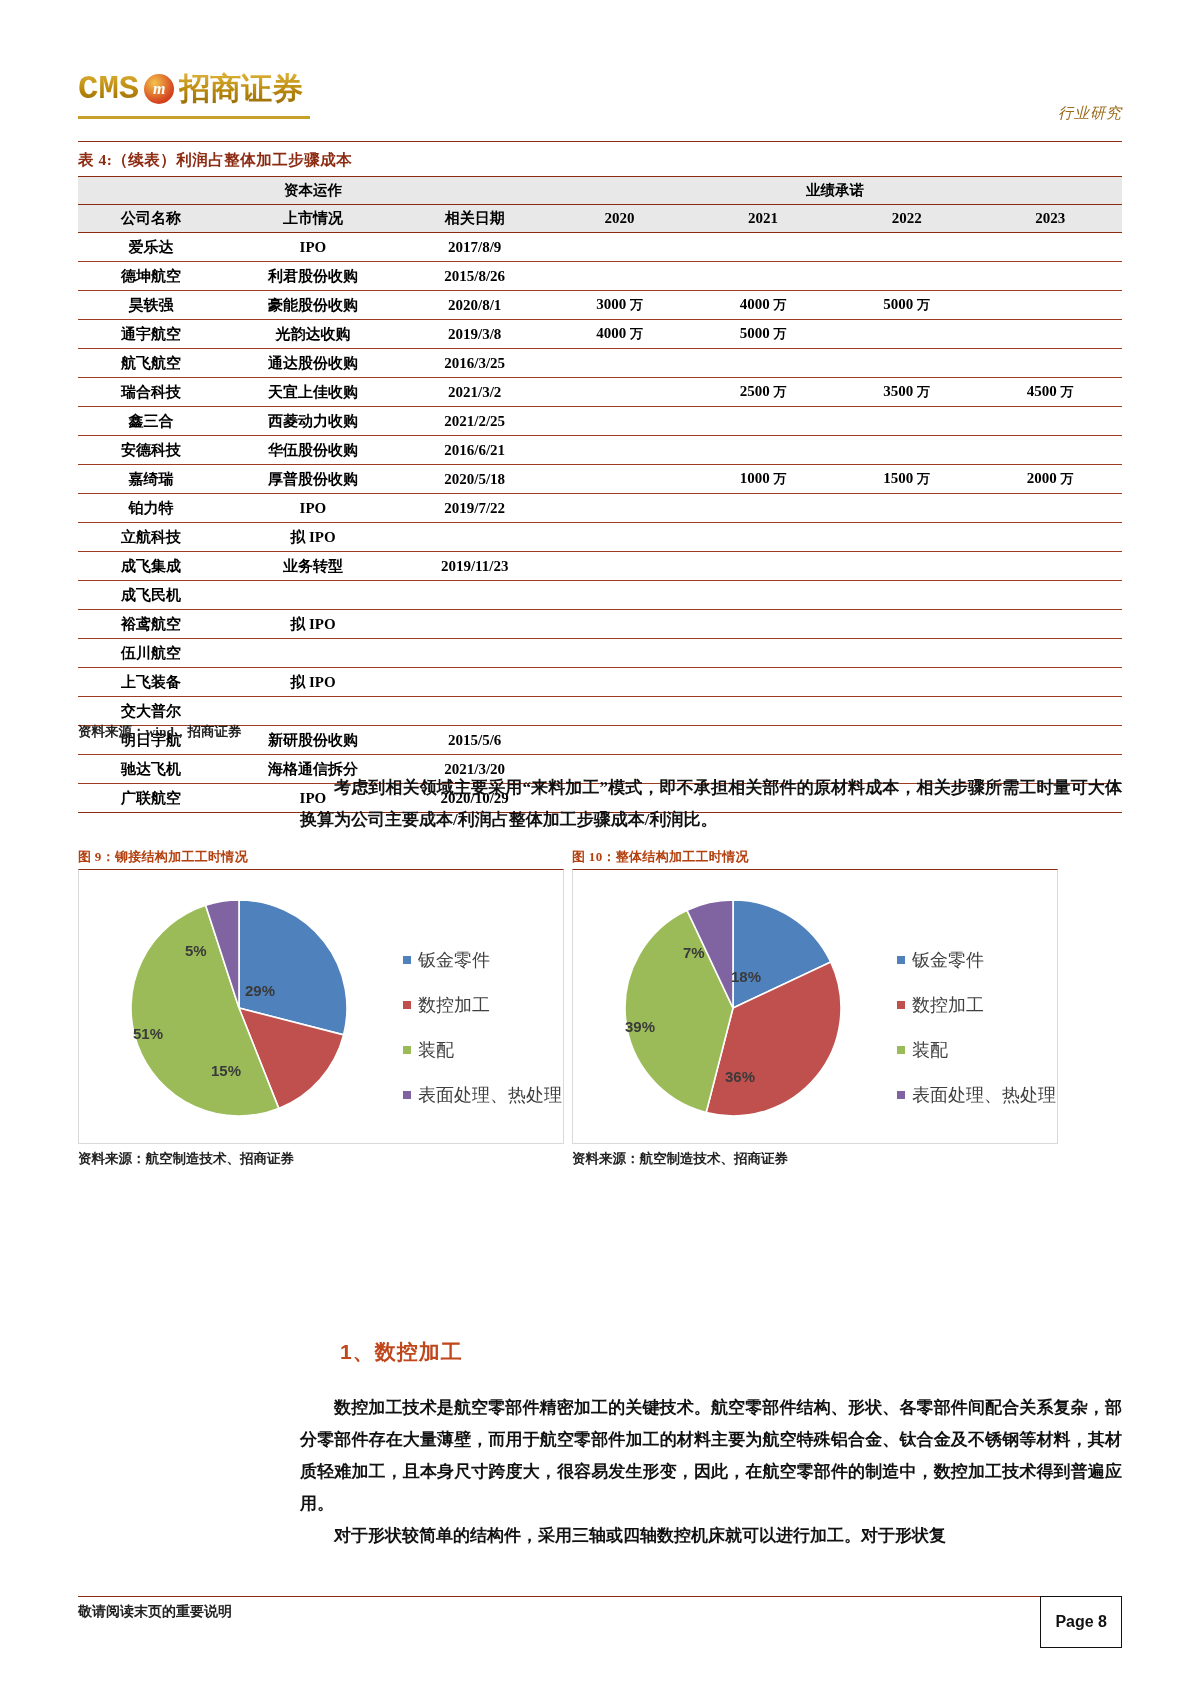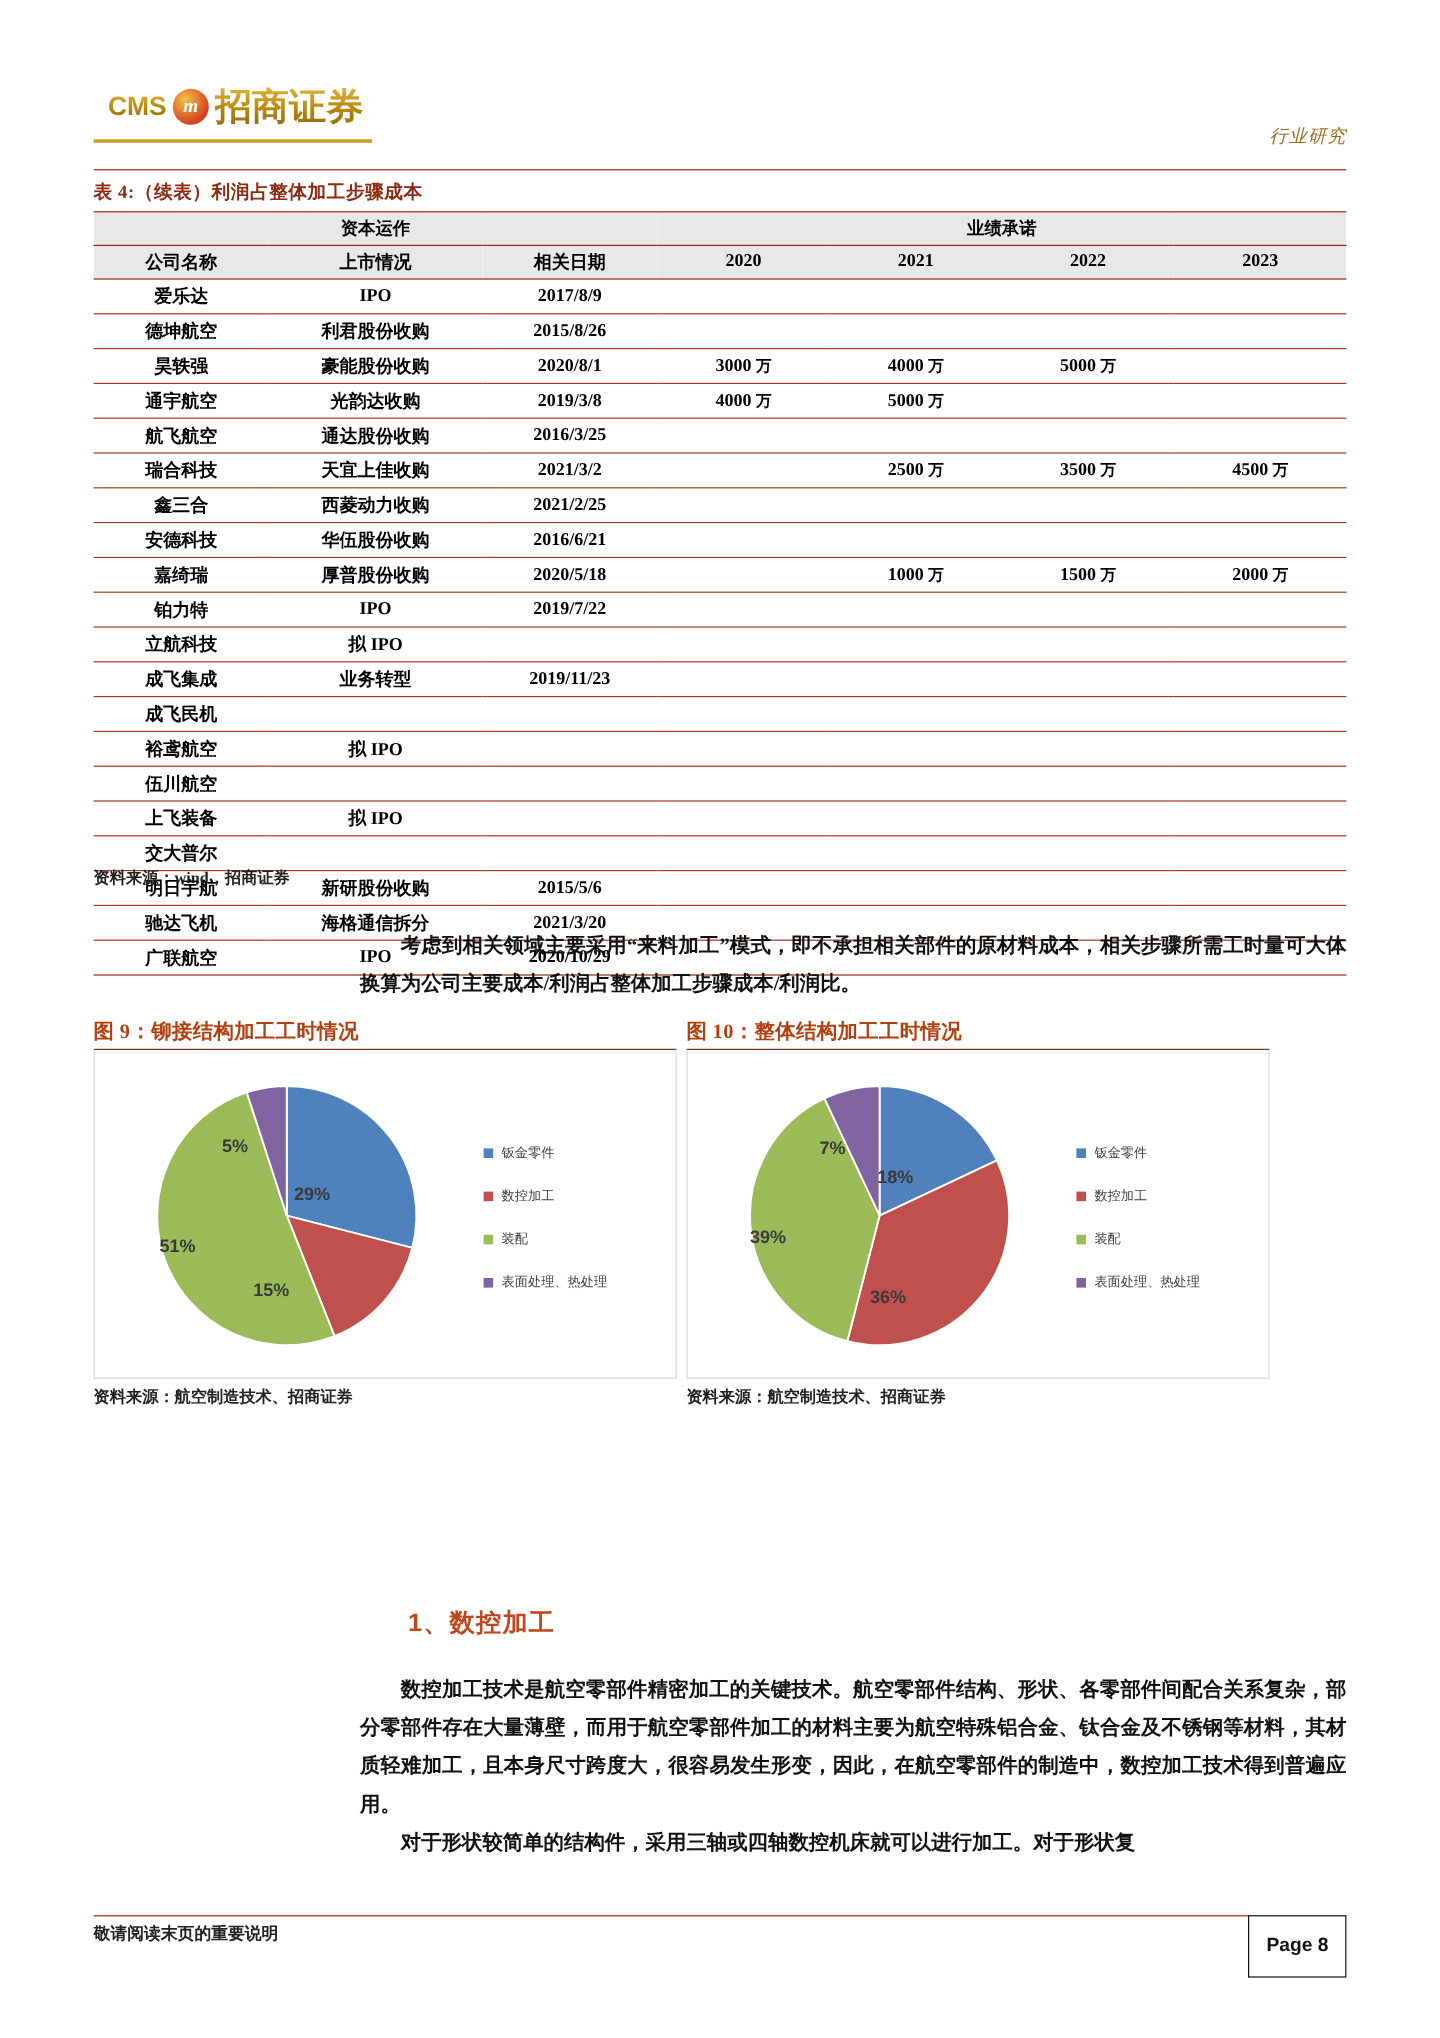--- a/index.html
+++ b/index.html
@@ -15,25 +15,25 @@
   }
 
   .page { position:relative; width:1200px; height:1698px; padding: 0; }
 
   
   .header {
     position:absolute; left:78px; top:68px; right:78px; height:72px;
   }
   .logo-wrap { position:absolute; left:0; top:0; display:flex; align-items:center; }
   .logo-cms {
-    font-family:Liberation Sans, sans-serif;
-    font-weight:bold; font-size:22px; letter-spacing:0px;
+    font-family:Liberation Mono, monospace;
+    font-weight:bold; font-size:34px; letter-spacing:0px;
     color:#c9a227;
     background: linear-gradient(180deg,#e0b43a 0%, #b8860b 55%, #8a6508 100%);
-    -webkit-background-clip: text; background-clip:text; color:transparent;margin-left:12px;
+    -webkit-background-clip: text; background-clip:text; color:transparent;
   }
   .logo-badge {
     width:30px; height:30px; border-radius:50%;
     background: radial-gradient(circle at 35% 30%, #f4c24a, #d4411f 70%);
     margin:0 5px; display:inline-flex; align-items:center; justify-content:center;
     color:#fff; font-size:16px; font-weight:bold; font-style:italic;
     font-family:"Liberation Serif", serif;
   }
   .logo-cn {
     font-family:"Liberation Sans", sans-serif; font-weight:bold; font-size:31px;
@@ -95,35 +95,35 @@
     font-size:17px; line-height:32px; color:#111; text-align:justify;
     font-weight:bold;
   }
   #p-intro { left:300px; top:772px; width:822px; text-indent:2em; }
 
   
   .fig { position:absolute; width:486px; }
   #fig9 { left:78px; top:848px; }
   #fig10 { left:572px; top:848px; }
   .fig-title {
-    font-family:"Liberation Serif", serif; font-weight:bold; font-size:17px;
+    font-family:"Liberation Serif", serif; font-weight:bold; font-size:13px;
     color:#b3400f; letter-spacing:0.3px; padding-bottom:3px;
   }
   .fig-box {
     border:1px solid #d9d9d9; border-top:1.6px solid #8c2b12;
     height:275px; position:relative; background:#fff;
   }
   .fig-src {
     font-family:"Liberation Serif", serif; font-size:13.5px; font-weight:bold;
     color:#222; padding-top:6px;
   }
   .pie-area { position:absolute; left:10px; top:18px; width:300px; height:250px; }
   .legend {
     position:absolute; right:8px; top:78px; width:152px;
-    font-family:Liberation Sans, sans-serif; font-size:11px; color:#404040;
+    font-family:Liberation Sans, sans-serif; font-size:18px; color:#404040;
   }
   #fig10 .legend { right:0px; width:160px; }
   .legend-item { display:flex; align-items:center; margin-bottom:21px; white-space:nowrap; }
   .legend-swatch { width:8px; height:8px; margin-right:7px; flex:0 0 auto; }
   .pie-label {
     position:absolute; font-family:"Liberation Sans", sans-serif;
     font-weight:bold; font-size:15px; color:#3a3a3a;
   }
 
   

